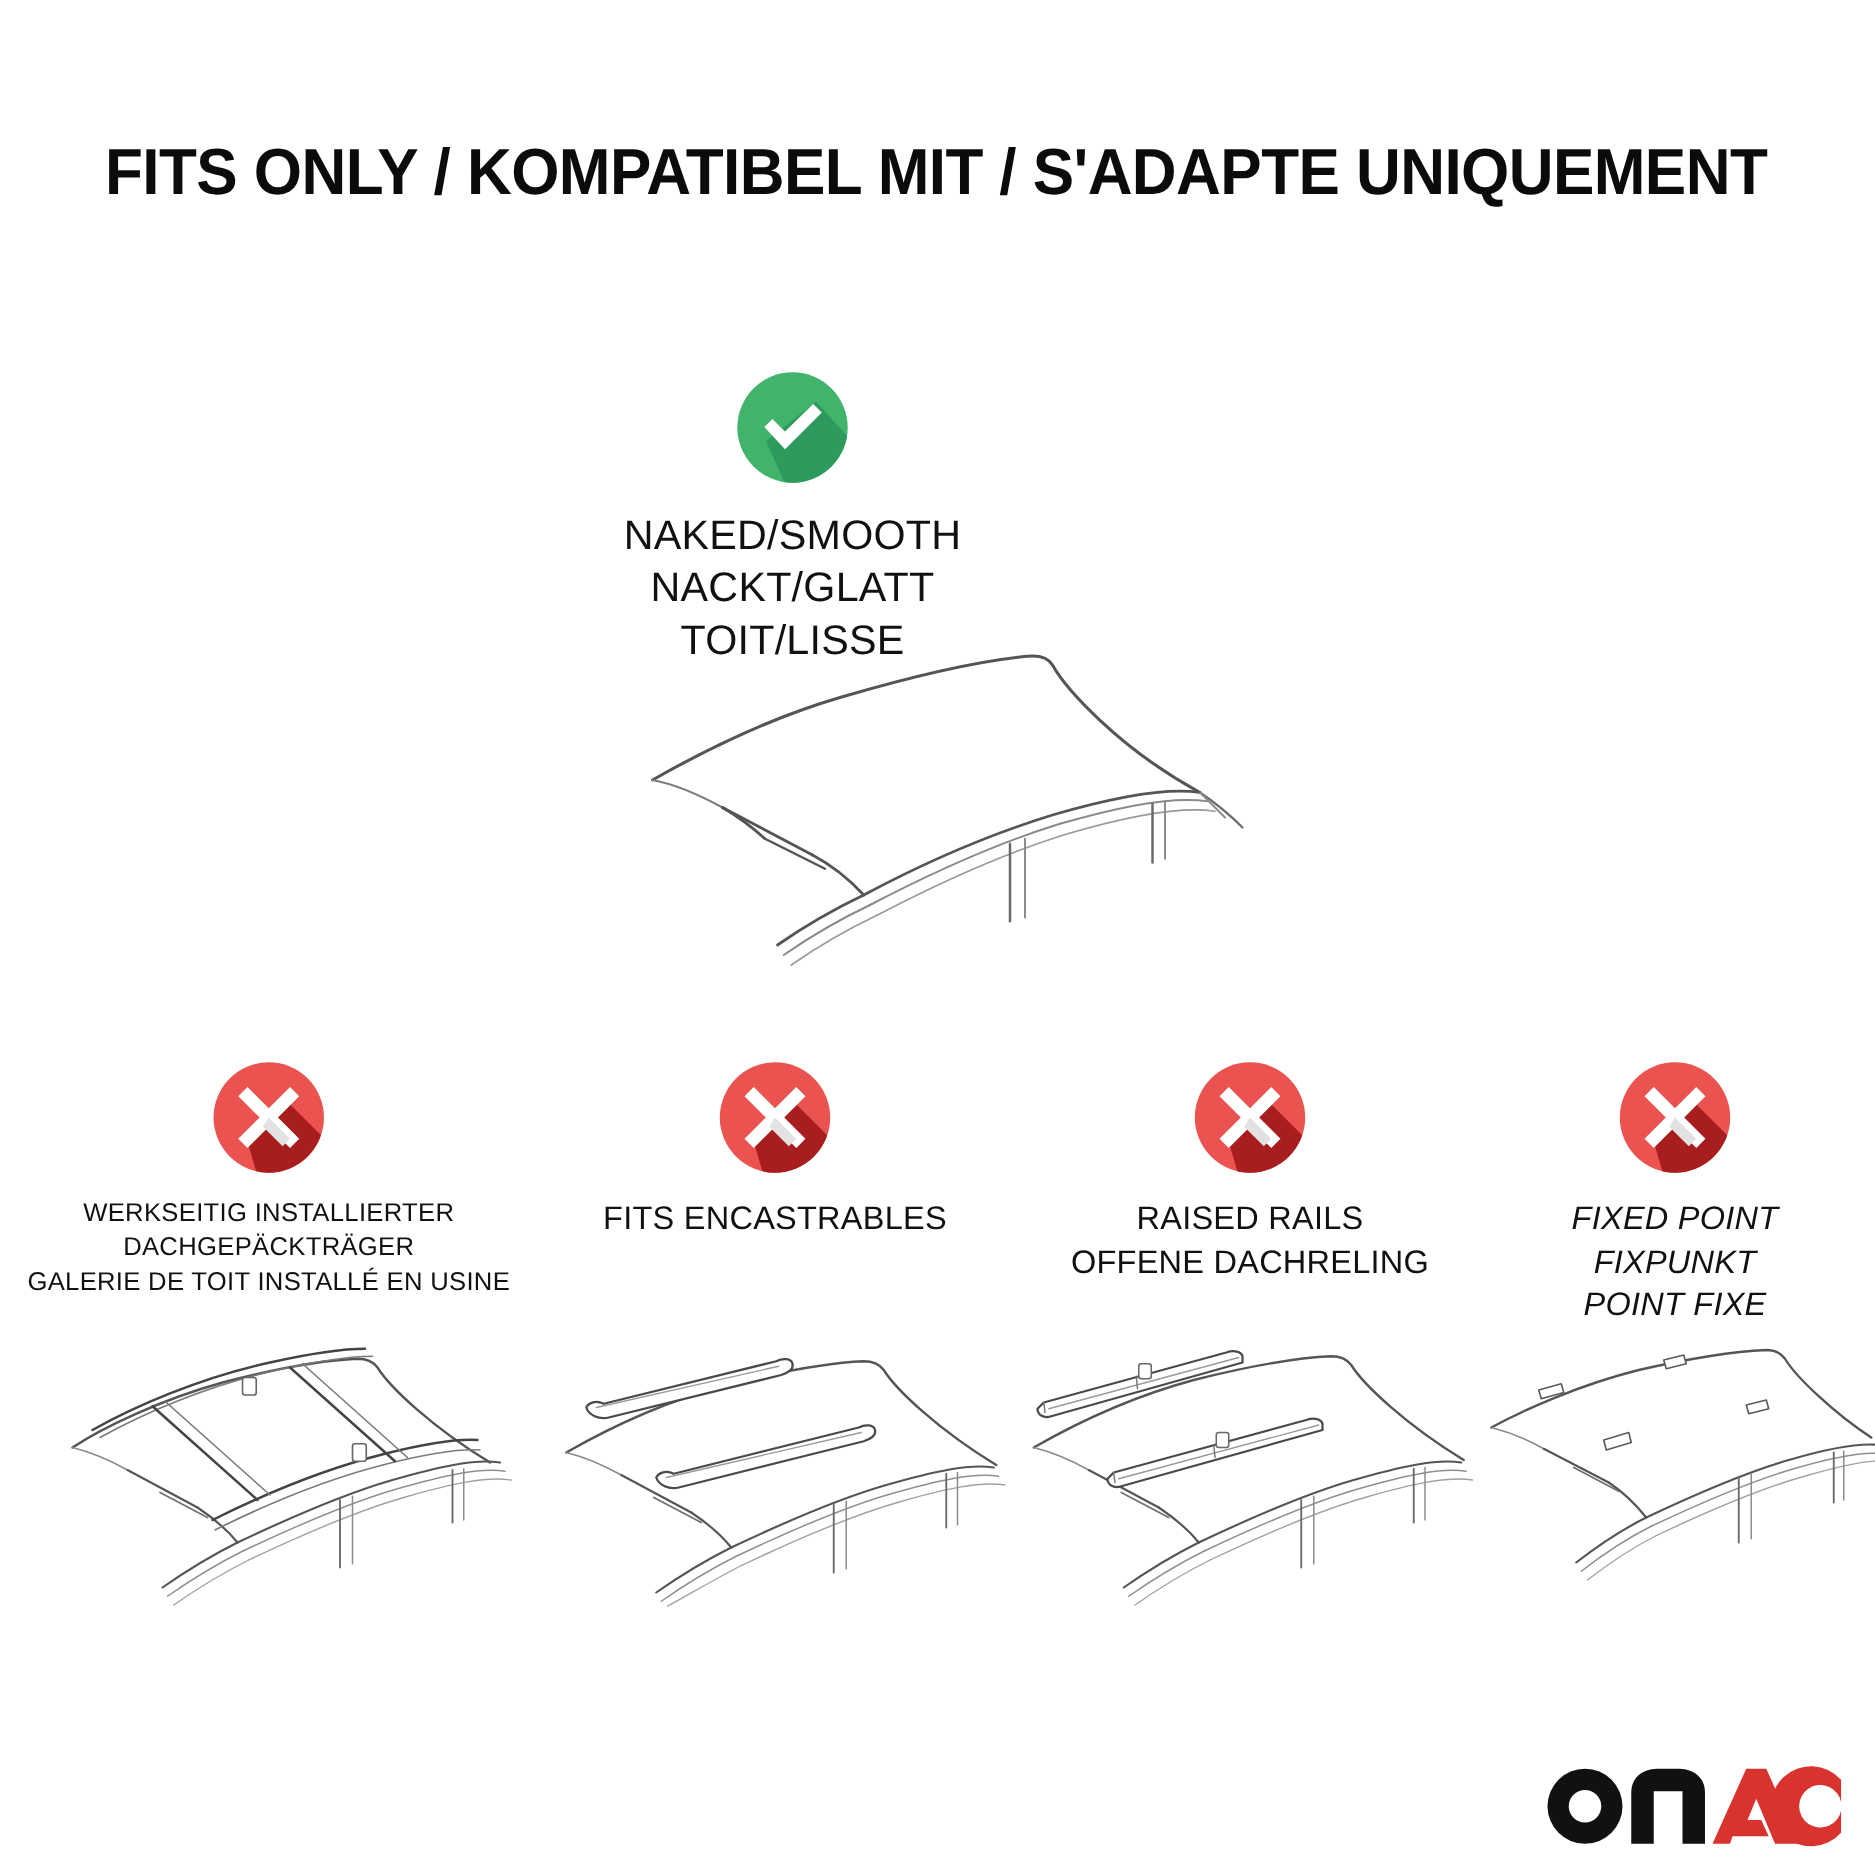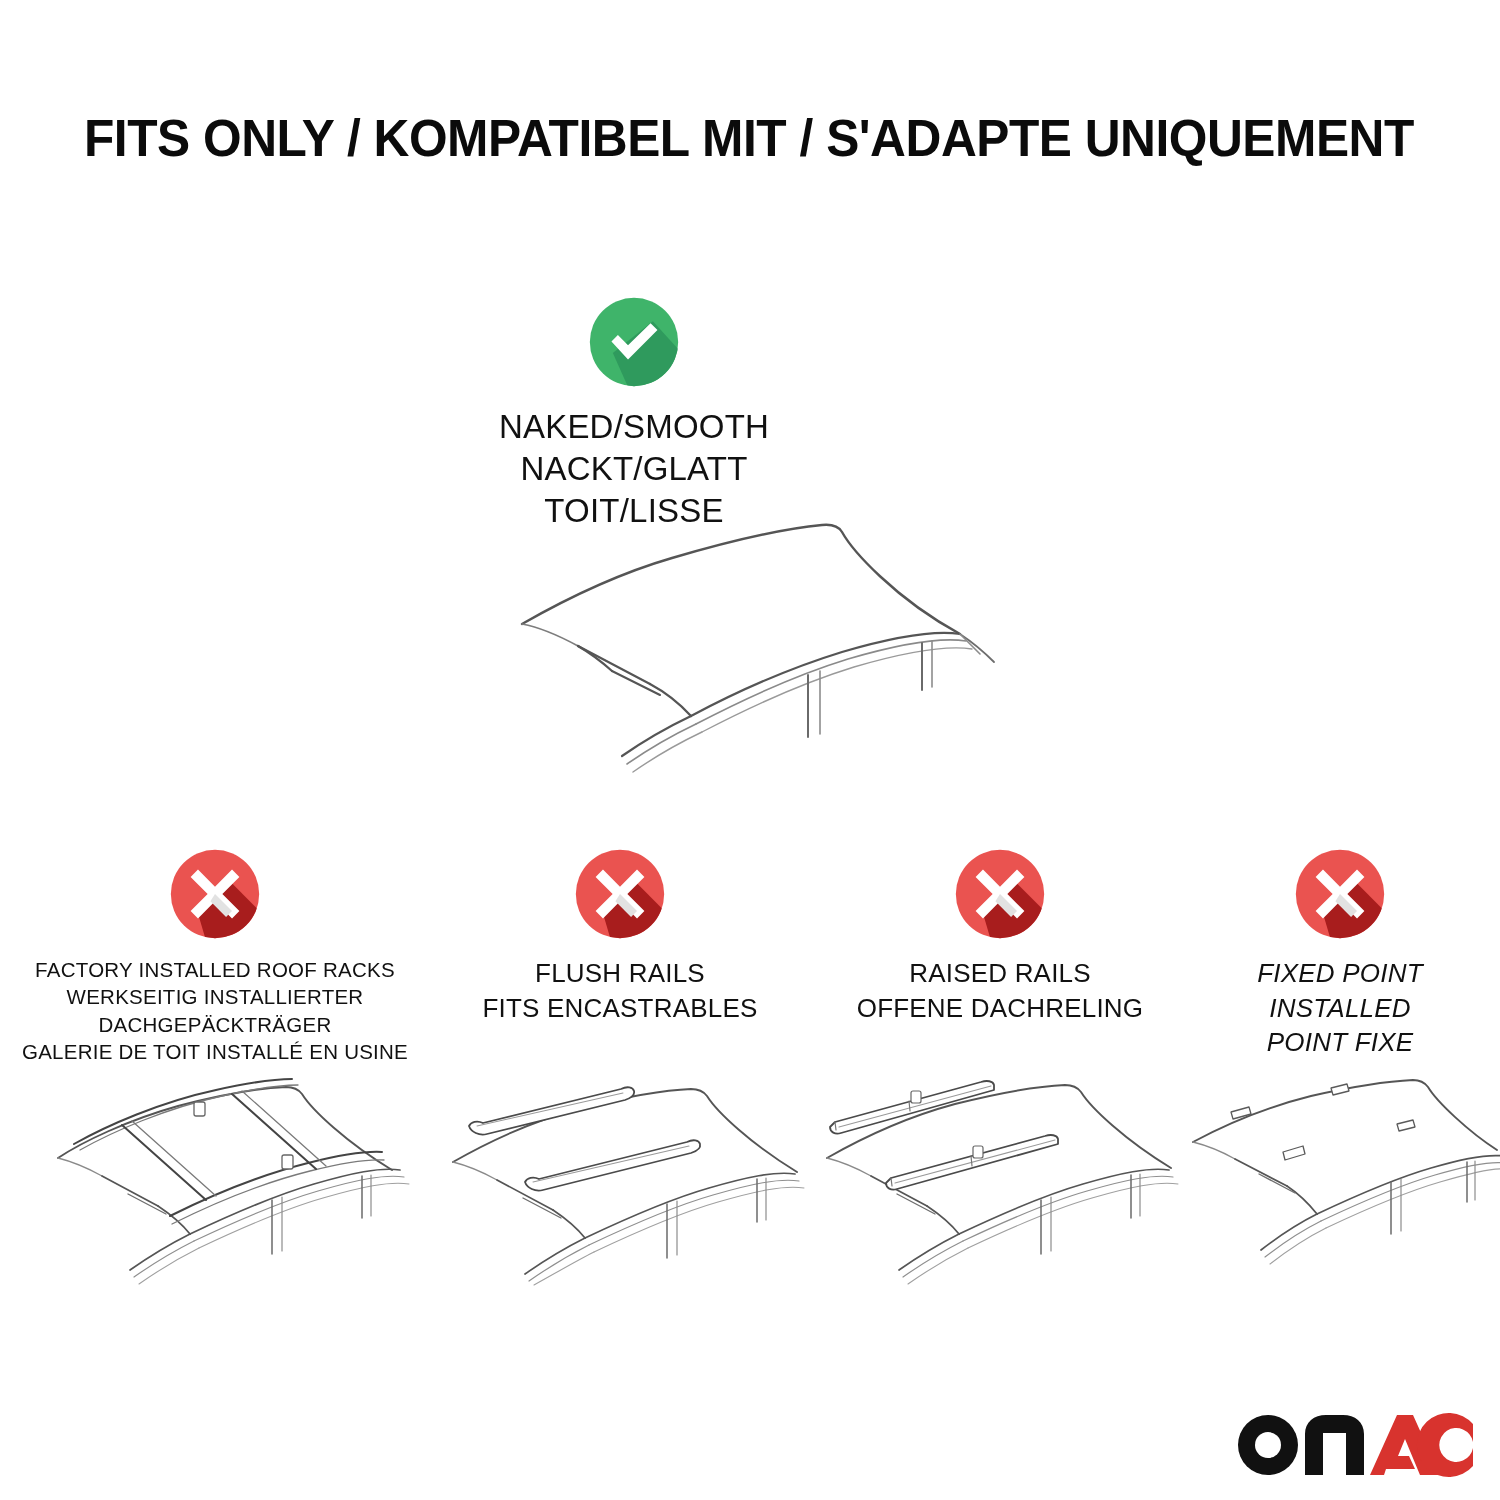--- a/index.html
+++ b/index.html
@@ -178,21 +178,20 @@
         <g clip-path="url(#clipX0)">
           <path d="M63 33 L100 70 L100 100 L40 100 L30 66 Z" fill="#a81d1d"></path>
         </g>
         <g>
           <path d="M31.5 23.5 L50 42 L68.5 23.5 L76.5 31.5 L58 50 L76.5 68.5 L68.5 76.5 L50 58 L31.5 76.5 L23.5 68.5 L42 50 L23.5 31.5 Z" fill="#ffffff"></path>
           <path d="M50 50 L68.5 68.5 L62 75 L45 58 Z" fill="#e2e2e2"></path>
         </g>
       </svg>
     </span>
     <div class="col-labels size-sm">
-      <div>FACTORY INSTALLED ROOF RACKS</div>
       <div>WERKSEITIG INSTALLIERTER</div>
       <div>DACHGEPÄCKTRÄGER</div>
       <div>GALERIE DE TOIT INSTALLÉ EN USINE</div>
     </div>
     <div class="col-roof" style="left:0px;">
       <svg width="410" height="220" viewBox="0 0 410 220" fill="none" stroke="#5b5b5b" stroke-width="1.7" stroke-linecap="round" stroke-linejoin="round">
 
         <path d="M48 92 C72 76 118 54 168 40 C214 28 252 22 276 21 C284 21 289 24 292 28
                  C302 44 336 76 382 104" stroke="#555" stroke-width="1.9"></path>
         <path d="M48 92 C60 95 74 100 92 110" stroke="#8a8a8a" stroke-width="1.3"></path>
@@ -239,21 +238,20 @@
         </defs>
         <circle cx="50" cy="50" r="48" fill="#ea5350"></circle>
         <g clip-path="url(#clipX1)">
           <path d="M63 33 L100 70 L100 100 L40 100 L30 66 Z" fill="#a81d1d"></path>
         </g>
         <path d="M31.5 23.5 L50 42 L68.5 23.5 L76.5 31.5 L58 50 L76.5 68.5 L68.5 76.5 L50 58 L31.5 76.5 L23.5 68.5 L42 50 L23.5 31.5 Z" fill="#ffffff"></path>
         <path d="M50 50 L68.5 68.5 L62 75 L45 58 Z" fill="#e2e2e2"></path>
       </svg>
     </span>
     <div class="col-labels size-md">
-      <div>FLUSH RAILS</div>
       <div>FITS ENCASTRABLES</div>
     </div>
     <div class="col-roof" style="left:0px;">
       <svg width="390" height="220" viewBox="0 0 390 220" fill="none" stroke="#5b5b5b" stroke-width="1.7" stroke-linecap="round" stroke-linejoin="round">
         <path d="M28 96 C56 80 104 56 156 42 C204 30 242 24 266 23 C274 23 279 26 282 30
                  C292 46 326 78 372 106" stroke="#555" stroke-width="1.9"></path>
         <path d="M28 96 C40 99 54 104 72 114" stroke="#8a8a8a" stroke-width="1.3"></path>
         <path d="M72 114 L128 144" stroke="#555" stroke-width="1.7"></path>
         <path d="M128 144 C140 152 152 162 160 172" stroke="#555" stroke-width="1.7"></path>
         <path d="M98 132 L136 152" stroke="#6f6f6f" stroke-width="1.4"></path>
@@ -342,21 +340,21 @@
         <circle cx="50" cy="50" r="48" fill="#ea5350"></circle>
         <g clip-path="url(#clipX3)">
           <path d="M63 33 L100 70 L100 100 L40 100 L30 66 Z" fill="#a81d1d"></path>
         </g>
         <path d="M31.5 23.5 L50 42 L68.5 23.5 L76.5 31.5 L58 50 L76.5 68.5 L68.5 76.5 L50 58 L31.5 76.5 L23.5 68.5 L42 50 L23.5 31.5 Z" fill="#ffffff"></path>
         <path d="M50 50 L68.5 68.5 L62 75 L45 58 Z" fill="#e2e2e2"></path>
       </svg>
     </span>
     <div class="col-labels size-md">
       <div>FIXED POINT</div>
-      <div>INSTALLED</div>
+      <div>FIXPUNKT</div>
       <div>POINT FIXE</div>
     </div>
     <div class="col-roof" style="left:-5px;">
       <svg width="330" height="220" viewBox="0 0 330 220" fill="none" stroke="#5b5b5b" stroke-width="1.7" stroke-linecap="round" stroke-linejoin="round">
         <path d="M18 76 C44 62 88 42 136 30 C180 20 216 15 238 14 C246 14 250 17 253 21
                  C262 36 294 66 322 84" stroke="#555" stroke-width="1.9"></path>
         <path d="M18 76 C30 79 44 84 60 93" stroke="#8a8a8a" stroke-width="1.3"></path>
         <path d="M60 93 L112 120" stroke="#555" stroke-width="1.7"></path>
         <path d="M112 120 C124 128 134 138 142 148" stroke="#555" stroke-width="1.7"></path>
         <path d="M84 108 L120 127" stroke="#6f6f6f" stroke-width="1.4"></path>

